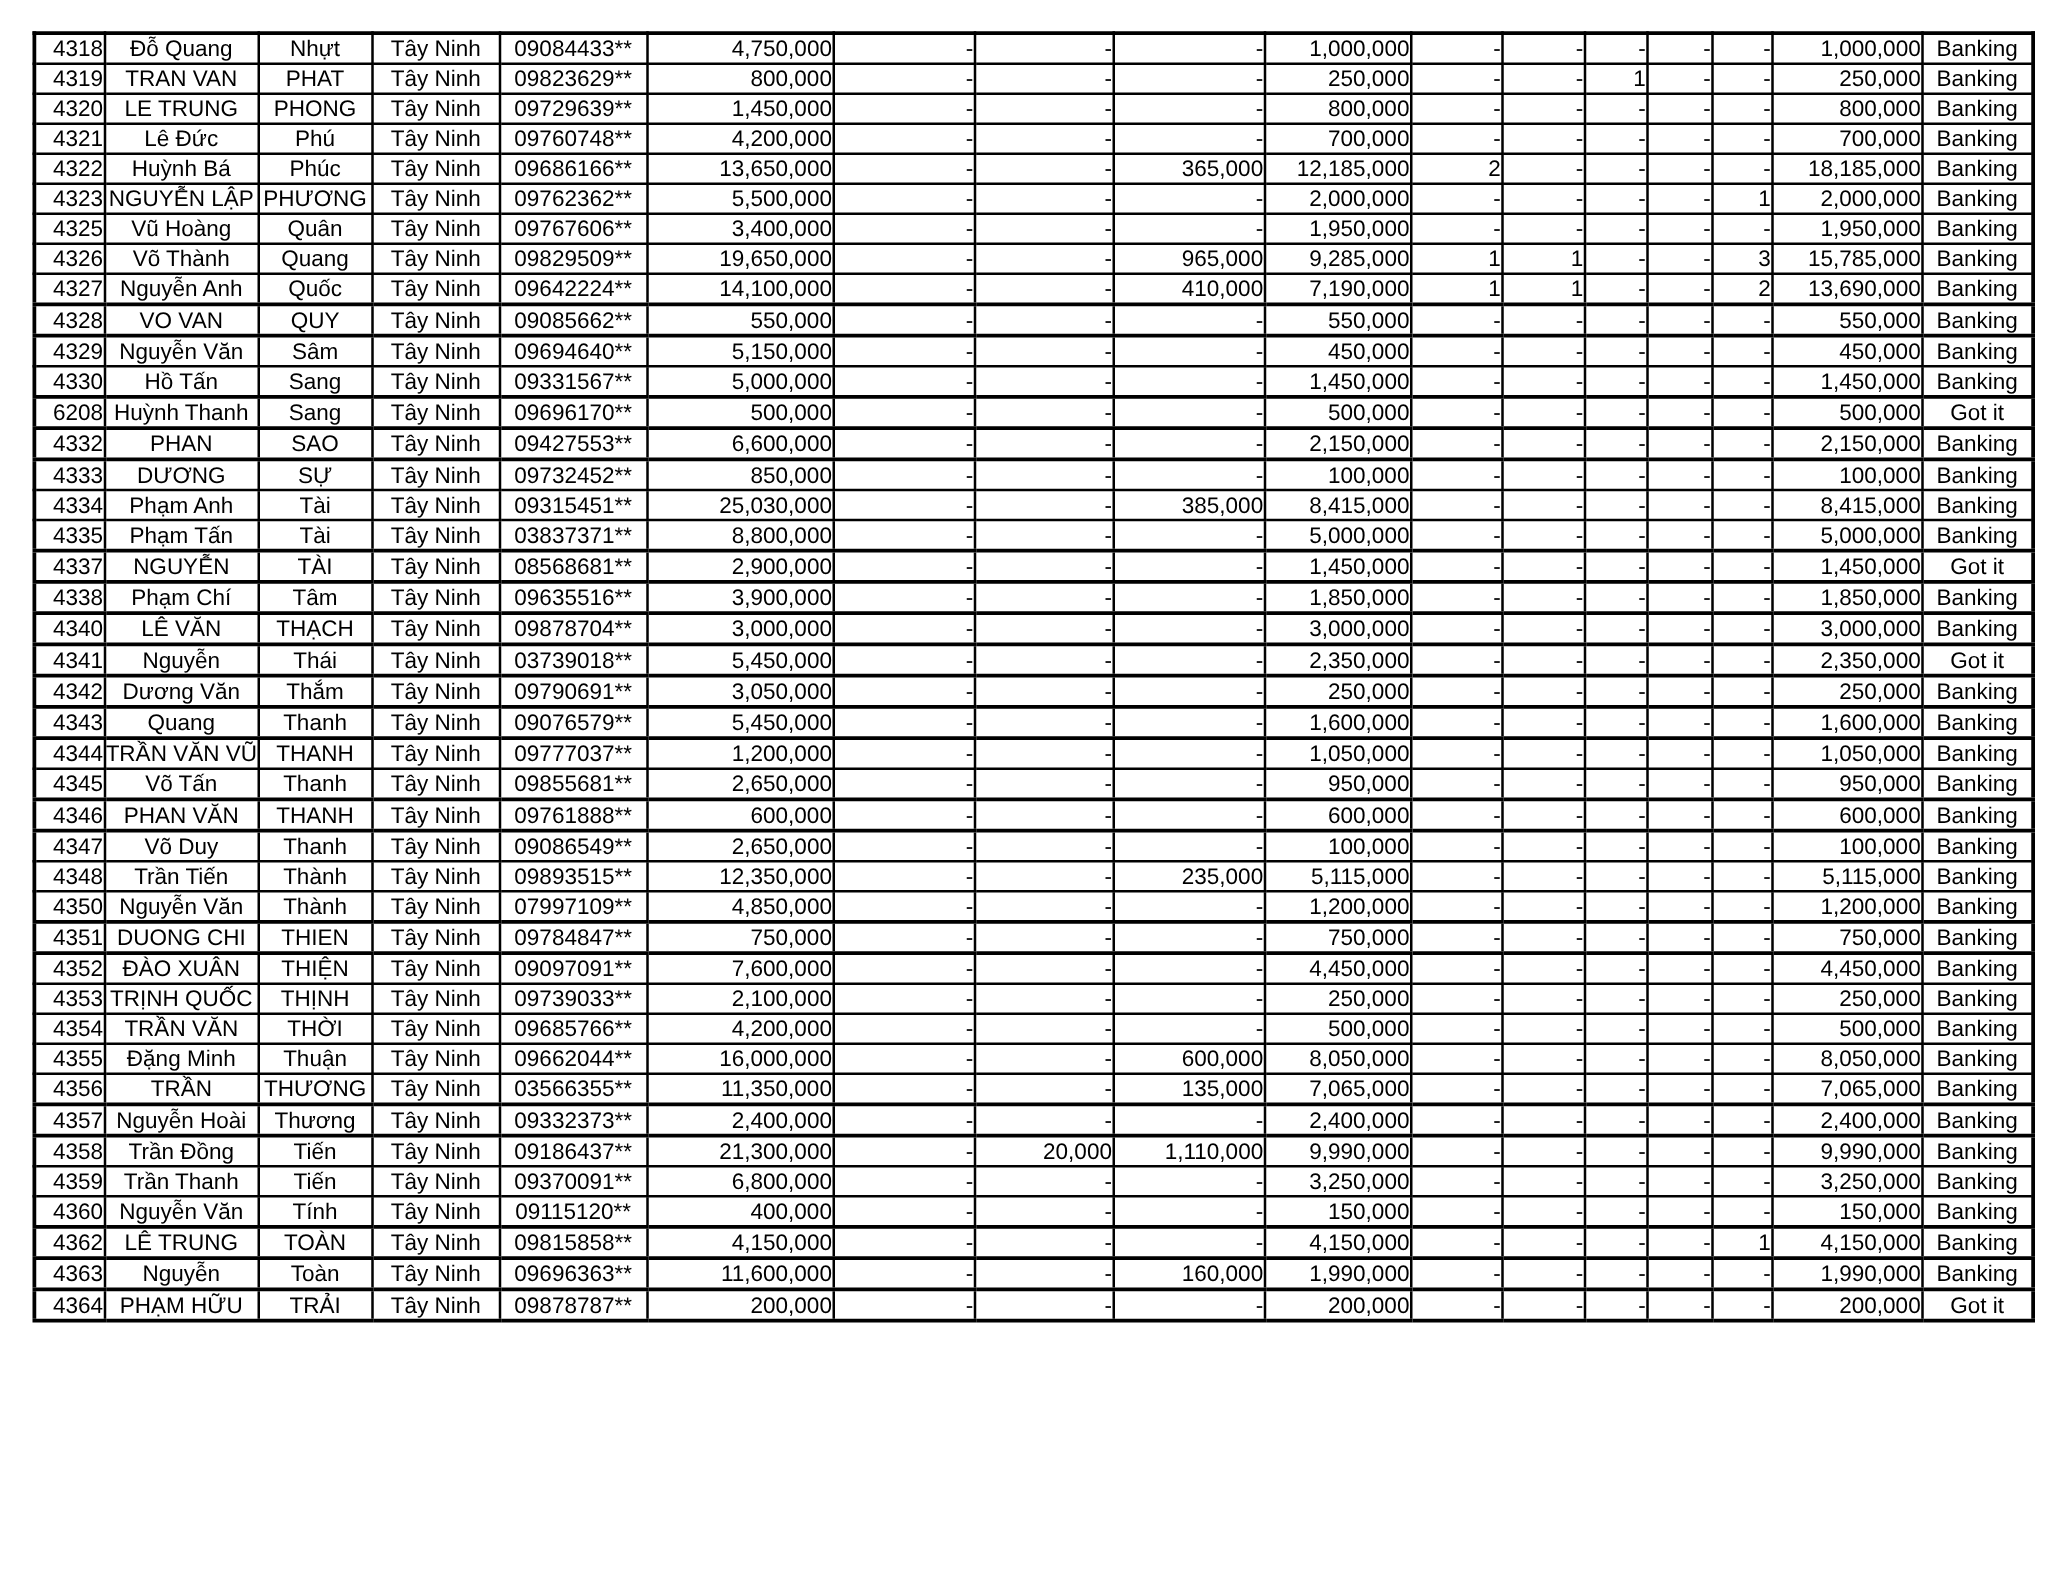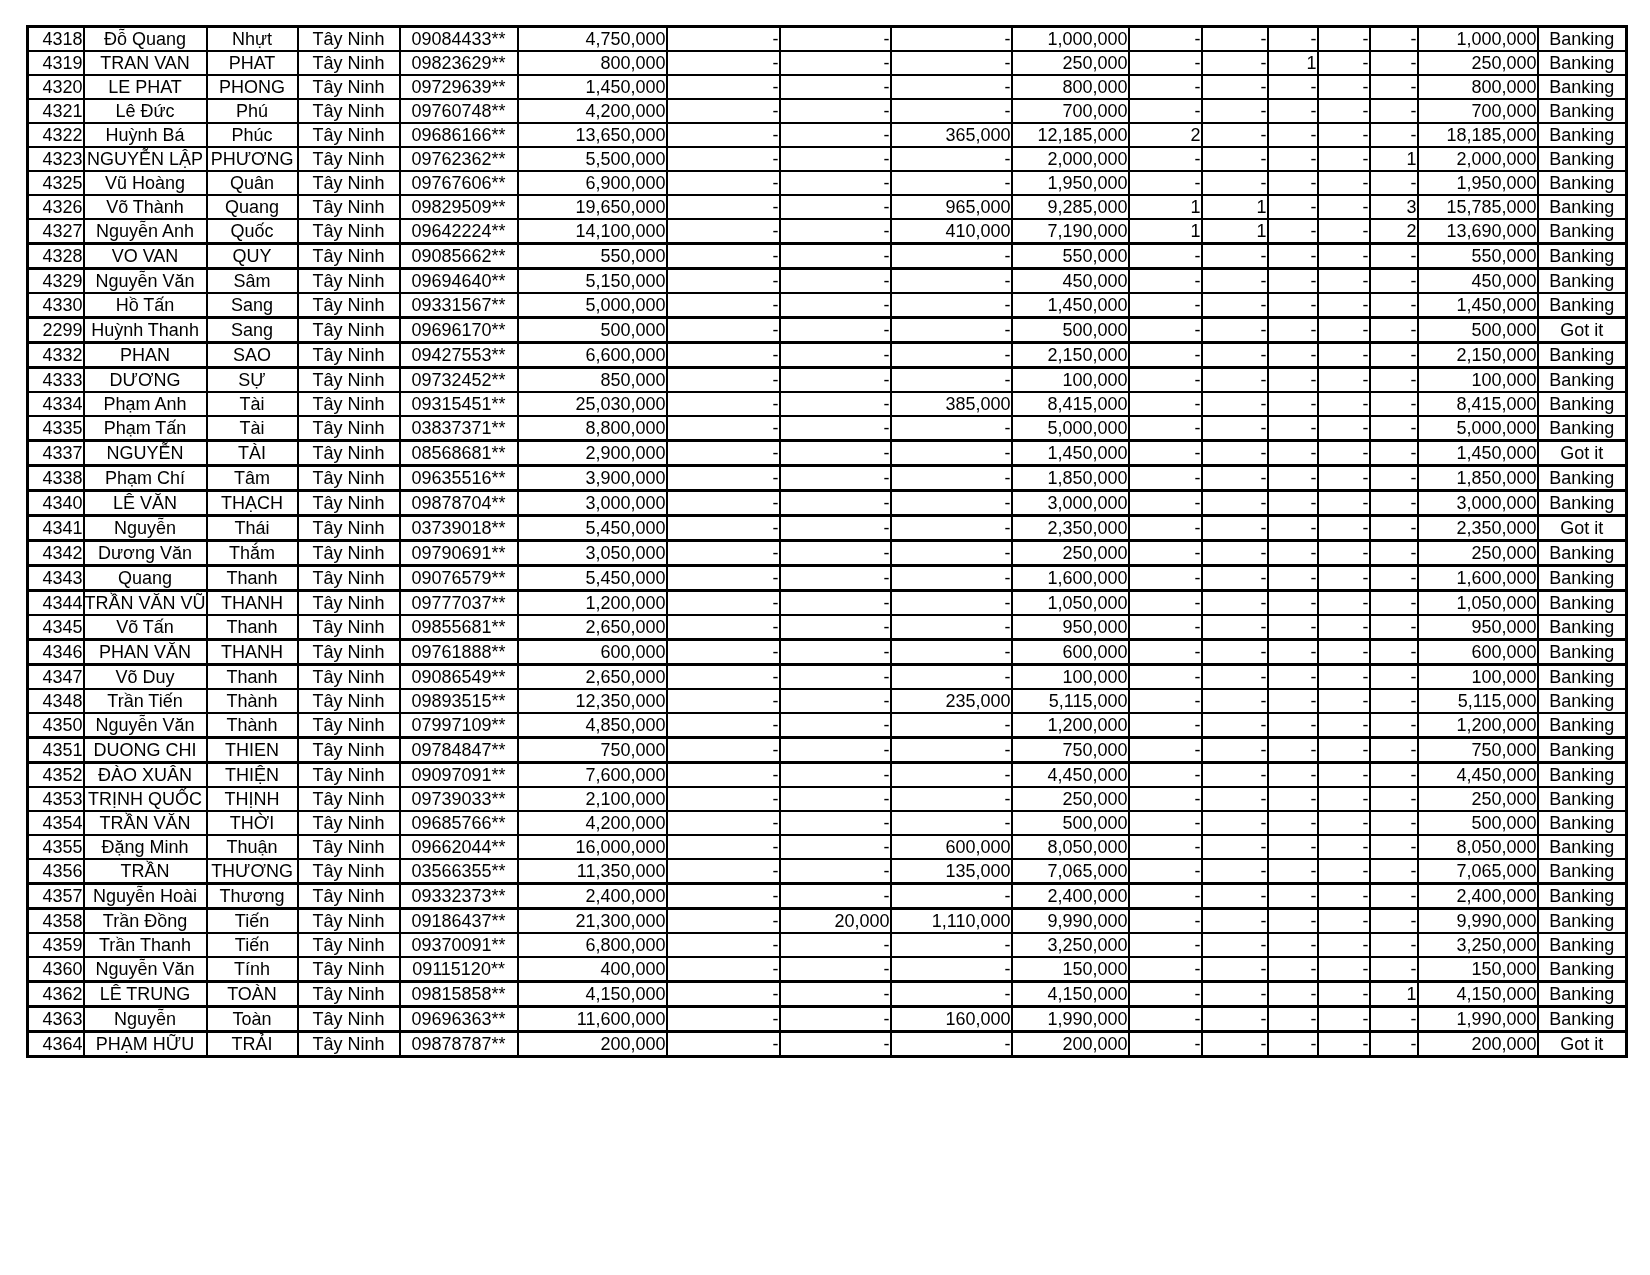--- a/index.html
+++ b/index.html
@@ -110,21 +110,21 @@
           <td class="a-nar">-</td>
           <td class="a-nar">-</td>
           <td class="a-nar">1</td>
           <td class="a-nar">-</td>
           <td class="a-nar">-</td>
           <td class="a-amt">250,000</td>
           <td class="a-ctr">Banking</td>
         </tr>
         <tr>
           <td class="a-id">4320</td>
-          <td class="a-ctr">LE PHAT</td>
+          <td class="a-ctr">LE TRUNG</td>
           <td class="a-ctr">PHONG</td>
           <td class="a-ctr">Tây Ninh</td>
           <td class="a-ctr">09729639**</td>
           <td class="a-amt">1,450,000</td>
           <td class="a-dash">-</td>
           <td class="a-dash">-</td>
           <td class="a-dash">-</td>
           <td class="a-amt">800,000</td>
           <td class="a-nar">-</td>
           <td class="a-nar">-</td>
@@ -190,21 +190,21 @@
           <td class="a-nar">1</td>
           <td class="a-amt">2,000,000</td>
           <td class="a-ctr">Banking</td>
         </tr>
         <tr>
           <td class="a-id">4325</td>
           <td class="a-ctr">Vũ Hoàng</td>
           <td class="a-ctr">Quân</td>
           <td class="a-ctr">Tây Ninh</td>
           <td class="a-ctr">09767606**</td>
-          <td class="a-amt">6,900,000</td>
+          <td class="a-amt">3,400,000</td>
           <td class="a-dash">-</td>
           <td class="a-dash">-</td>
           <td class="a-dash">-</td>
           <td class="a-amt">1,950,000</td>
           <td class="a-nar">-</td>
           <td class="a-nar">-</td>
           <td class="a-nar">-</td>
           <td class="a-nar">-</td>
           <td class="a-nar">-</td>
           <td class="a-amt">1,950,000</td>
@@ -299,21 +299,21 @@
           <td class="a-amt">1,450,000</td>
           <td class="a-nar">-</td>
           <td class="a-nar">-</td>
           <td class="a-nar">-</td>
           <td class="a-nar">-</td>
           <td class="a-nar">-</td>
           <td class="a-amt">1,450,000</td>
           <td class="a-ctr">Banking</td>
         </tr>
         <tr class="special">
-          <td class="a-id">2299</td>
+          <td class="a-id">6208</td>
           <td class="a-ctr">Huỳnh Thanh</td>
           <td class="a-ctr">Sang</td>
           <td class="a-ctr">Tây Ninh</td>
           <td class="a-ctr">09696170**</td>
           <td class="a-amt">500,000</td>
           <td class="a-dash mid-wide">-</td>
           <td class="a-dash mid-wide">-</td>
           <td class="a-dash mid-wide">-</td>
           <td class="a-amt">500,000</td>
           <td class="a-nar mid-nar">-</td>

